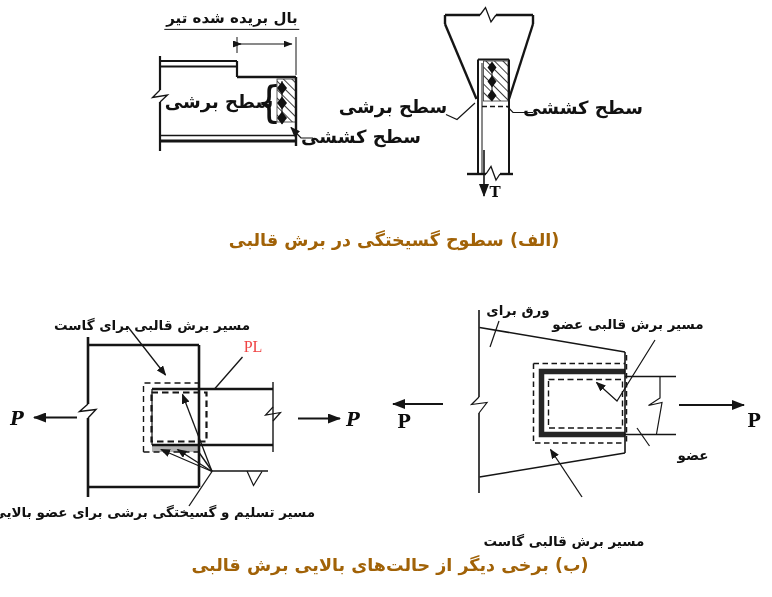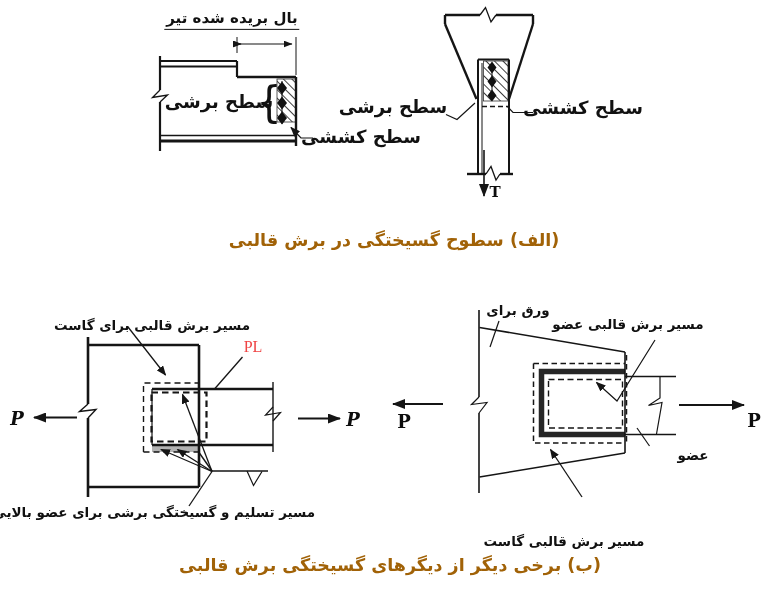--- a/index.html
+++ b/index.html
@@ -167,15 +167,15 @@
 <div class="force force-italic" style="left:17px;top:418px;">P</div>
 <div class="force force-italic" style="left:353px;top:419px;">P</div>
 
 <div class="lbl" style="left:518px;top:311px;">ورق برای</div>
 <div class="lbl" style="left:628px;top:325px;">مسیر برش قالبی عضو</div>
 <div class="lbl" style="left:649px;top:456px;margin-left:44px;">عضو</div>
 <div class="lbl" style="left:564px;top:514px;margin-top:28px;">مسیر برش قالبی گاست</div>
 <div class="force" style="left:404px;top:421px;">P</div>
 <div class="force" style="left:754px;top:420px;">P</div>
 
-<div class="caption" style="left:390px;top:565px;">(ب) برخی دیگر از دیگر‌های گسیختگی برش قالبی</div>
+<div class="caption" style="left:390px;top:565px;">(ب) برخی دیگر از حالت‌های بالایی برش قالبی</div>
 
 </div>
 
 </body></html>

